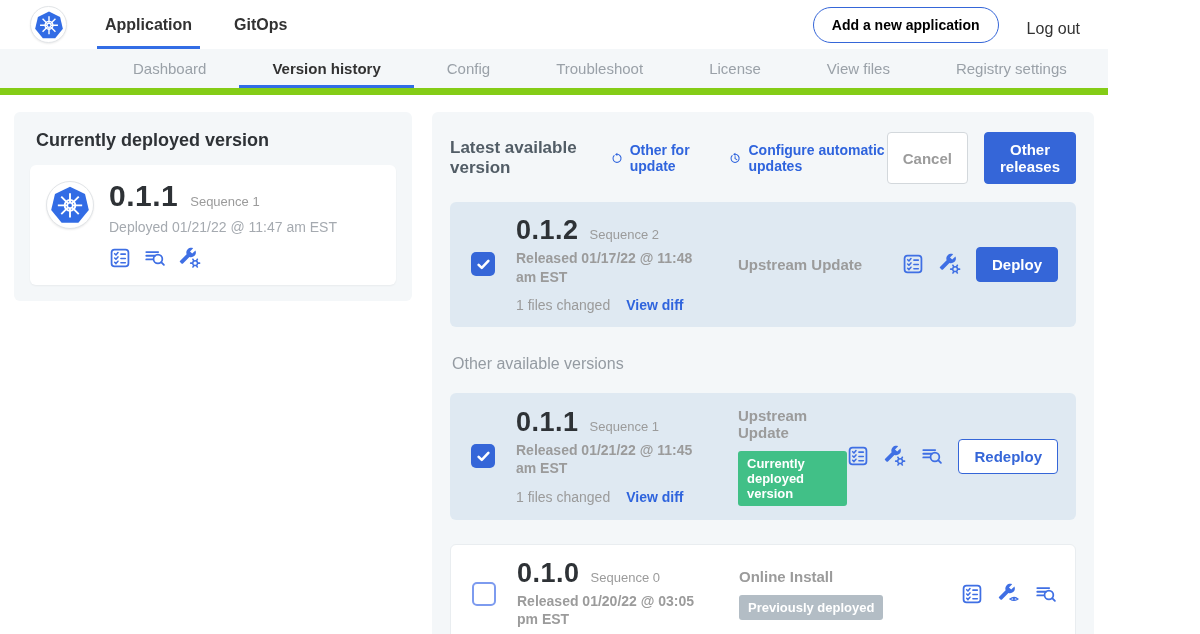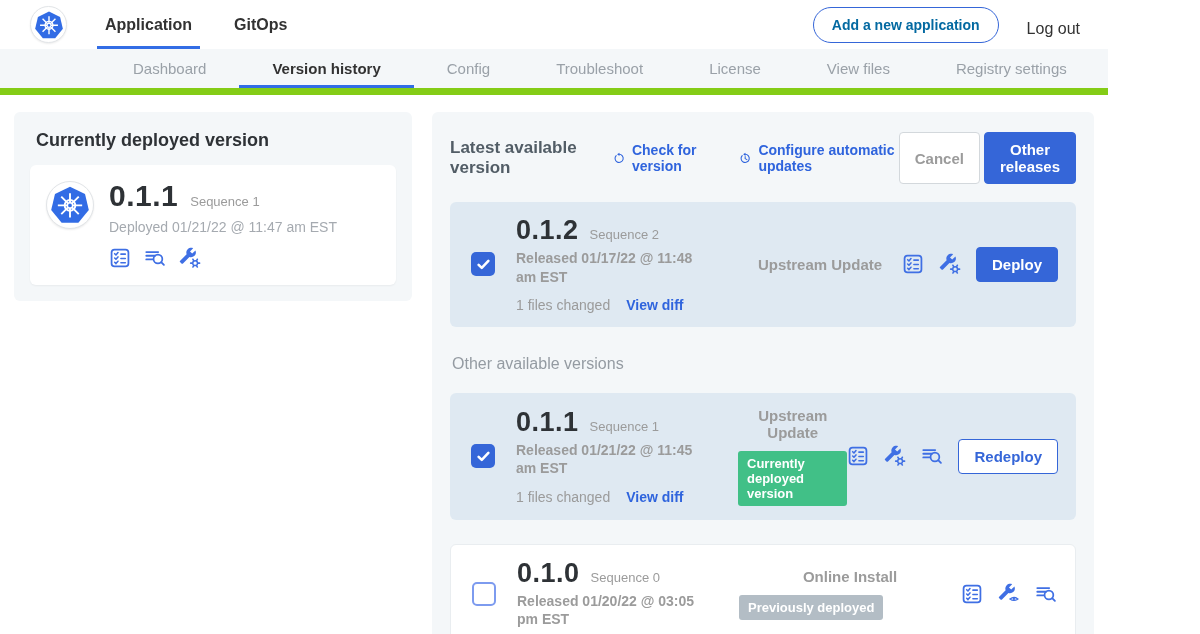--- a/index.html
+++ b/index.html
@@ -6,21 +6,21 @@
   body { margin: 0; background: #fff; }
   .page { width: 1108px; height: 634px; background: #fff; font-family: "Liberation Sans", sans-serif; overflow: hidden; position: relative; }
 
   
   .topbar { height: 49px; display: flex; align-items: center; padding: 0 28px 0 30px; background: #fff; }
   .logo-badge { width: 37px; height: 37px; border-radius: 50%; background: #fff; border: 1px solid #e2e5e8; box-shadow: 0 1px 2px rgba(0,0,0,.08); display: flex; align-items: center; justify-content: center; flex: none; }
   .logo-badge svg { width: 28px; height: 28px; }
   .topnav { display: flex; height: 49px; margin-left: 30px; }
   .topnav-tab { display: flex; align-items: center; padding: 3px 8px 0 8px; margin-right: 26px; font-size: 16px; font-weight: bold; color: #323232; border-bottom: 3px solid transparent; cursor: pointer; }
   .topnav-tab.active { border-bottom-color: #326de5; }
-  .add-app-btn { margin-left: auto; border: 1px solid #3566d8; color: #0369a1; background: #fff; font-weight: bold; font-size: 14px; padding: 9px 18px; border-radius: 19px; cursor: pointer; font-family: inherit; }
+  .add-app-btn { margin-left: auto; border: 1px solid #3566d8; color: #000000; background: #fff; font-weight: bold; font-size: 14px; padding: 9px 18px; border-radius: 19px; cursor: pointer; font-family: inherit; }
   .logout { margin-left: 28px; font-size: 16px; color: #323232; cursor: pointer; margin-top: 8px; }
 
   
   .subnav { height: 46px; background: #f4f7f9; border-bottom: 7px solid #84cc16; display: flex; padding-left: 100px; }
   .subnav-tab { display: flex; align-items: center; padding: 3px 33px 0 33px; font-size: 15px; color: #9aa1a8; border-bottom: 3px solid transparent; cursor: pointer; }
   .subnav-tab.active { color: #323232; font-weight: bold; border-bottom-color: #326de5; }
 
   
   .main { display: flex; align-items: flex-start; padding: 17px 14px 0 14px; gap: 20px; }
 
@@ -36,21 +36,21 @@
   .deployed-date { font-size: 14px; color: #a5aab0; margin-top: 8px; }
   .icon-row { display: flex; gap: 13px; margin-top: 12px; align-items: center; }
   .ic { width: 22px; height: 22px; color: #3f6fe4; display: block; cursor: pointer; }
   .ic-sm { width: 17px; height: 17px; color: #2f64dd; display: block; }
 
   
   .panel { flex: 1; background: #f4f7f9; border-radius: 6px; padding: 16px 18px; min-height: 505px; }
   .panel-head { display: flex; align-items: center; margin: 4px 0 18px 0; }
   .panel-title { font-size: 17px; font-weight: bold; color: #525d66; }
   .head-link { display: flex; align-items: center; gap: 7px; color: #2f64dd; font-size: 14px; font-weight: bold; margin-left: 22px; cursor: pointer; }
-  .head-actions { margin-left: auto; display: flex; gap: 4px; }
+  .head-actions { margin-left: auto; display: flex; gap: 16px; }
   .btn { font-family: inherit; cursor: pointer; }
   .btn-cancel { background: #fff; border: 1px solid #d3d8dc; color: #9b9b9b; font-size: 15px; font-weight: bold; padding: 8px 15px; border-radius: 4px; }
   .btn-primary { background: #3566d8; border: 1px solid #3566d8; color: #fff; font-size: 15px; font-weight: bold; padding: 8px 15px; border-radius: 4px; }
   .btn-outline { background: #fff; border: 1px solid #3566d8; color: #3566d8; font-size: 15px; font-weight: bold; padding: 8px 15px; border-radius: 4px; }
 
   .section-label { font-size: 16px; color: #949ba2; margin: 28px 0 20px 2px; }
 
   .vrow { display: flex; align-items: center; border-radius: 6px; padding: 14px 16px; }
   .vrow.selected { background: #dfe9f2; }
   .vrow.plain { background: #fff; border: 1px solid #e9edf0; margin-top: 24px; }
@@ -61,21 +61,21 @@
   .checkbox svg { width: 13px; height: 11px; display: block; }
 
   .v-info { width: 222px; flex: none; }
   .v-line { display: flex; align-items: baseline; gap: 11px; }
   .v-num { font-size: 27px; font-weight: bold; color: #2e3236; letter-spacing: .5px; line-height: 1.05; }
   .v-released { margin-top: 5px; font-size: 14px; font-weight: bold; color: #9b9b9b; max-width: 196px; line-height: 1.3; }
   .v-files { margin-top: 11px; font-size: 14px; color: #9b9b9b; display: flex; gap: 16px; align-items: baseline; }
   .view-diff { color: #2f64dd; font-weight: bold; cursor: pointer; }
 
   .v-source { flex: 1; }
-  .source-label { font-size: 15px; font-weight: bold; color: #9b9b9b; text-align: center; }
+  .source-label { font-size: 15px; font-weight: bold; color: #9b9b9b; }
   .v-badge { display: inline-block; margin-top: 10px; font-size: 13px; font-weight: bold; color: #fff; padding: 5px 9px; border-radius: 3px; }
   .badge-green { background: #41c087; }
   .badge-gray { background: #b3bdc5; }
 
   .v-actions { display: flex; align-items: center; gap: 15px; flex: none; padding-right: 2px; }
   .v-actions .btn { }
 </style>
 </head>
 <body>
 
@@ -225,21 +225,21 @@
     </div>
 
     <div class="panel">
 
       <div class="panel-head">
         <span class="panel-title">Latest available version</span>
         <span class="head-link">
           <svg class="ic-sm">
               <use href="#ic-refresh"></use>
             </svg>
-          <span>Check for version</span>
+          <span>Other for update</span>
         </span>
         <span class="head-link">
           <svg class="ic-sm">
               <use href="#ic-clock-arrow"></use>
             </svg>
           <span>Configure automatic updates</span>
         </span>
         <span class="head-actions">
           <button class="btn btn-cancel">Cancel</button>
           <button class="btn btn-primary">Other releases</button>

